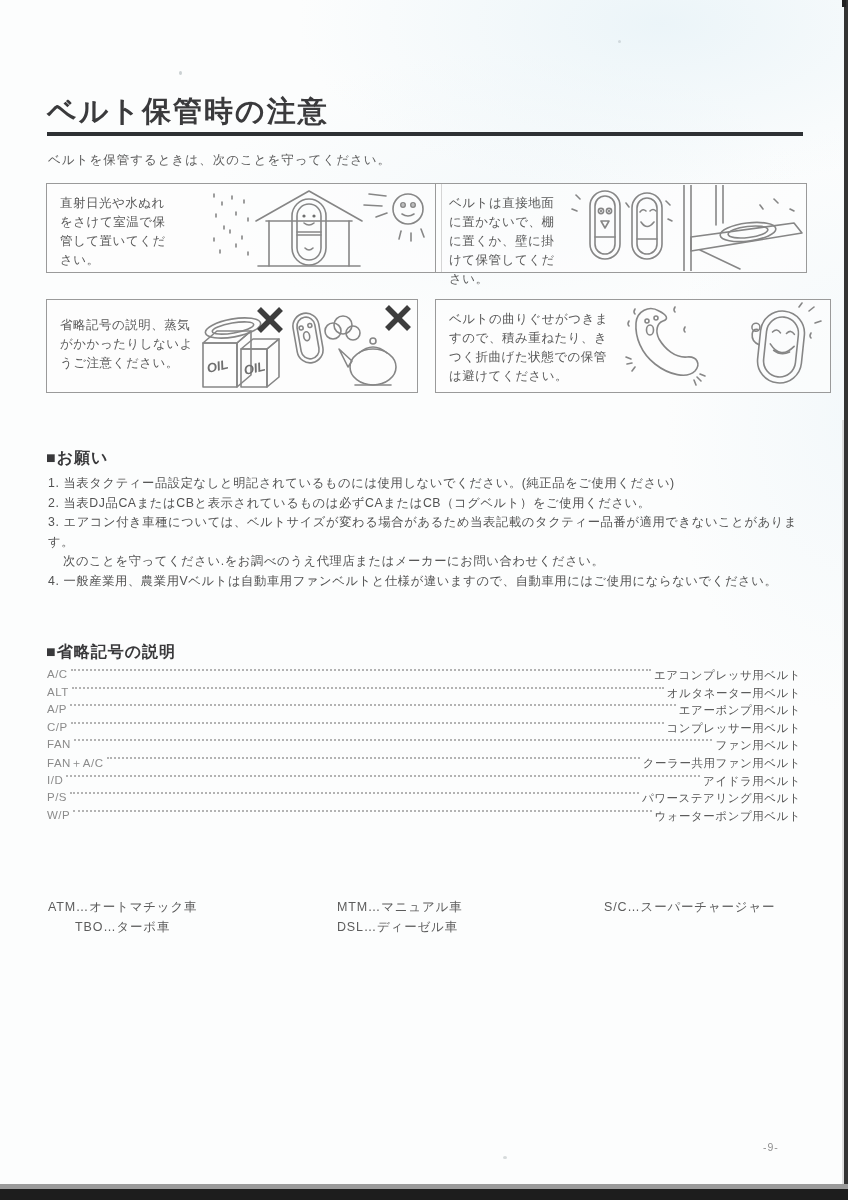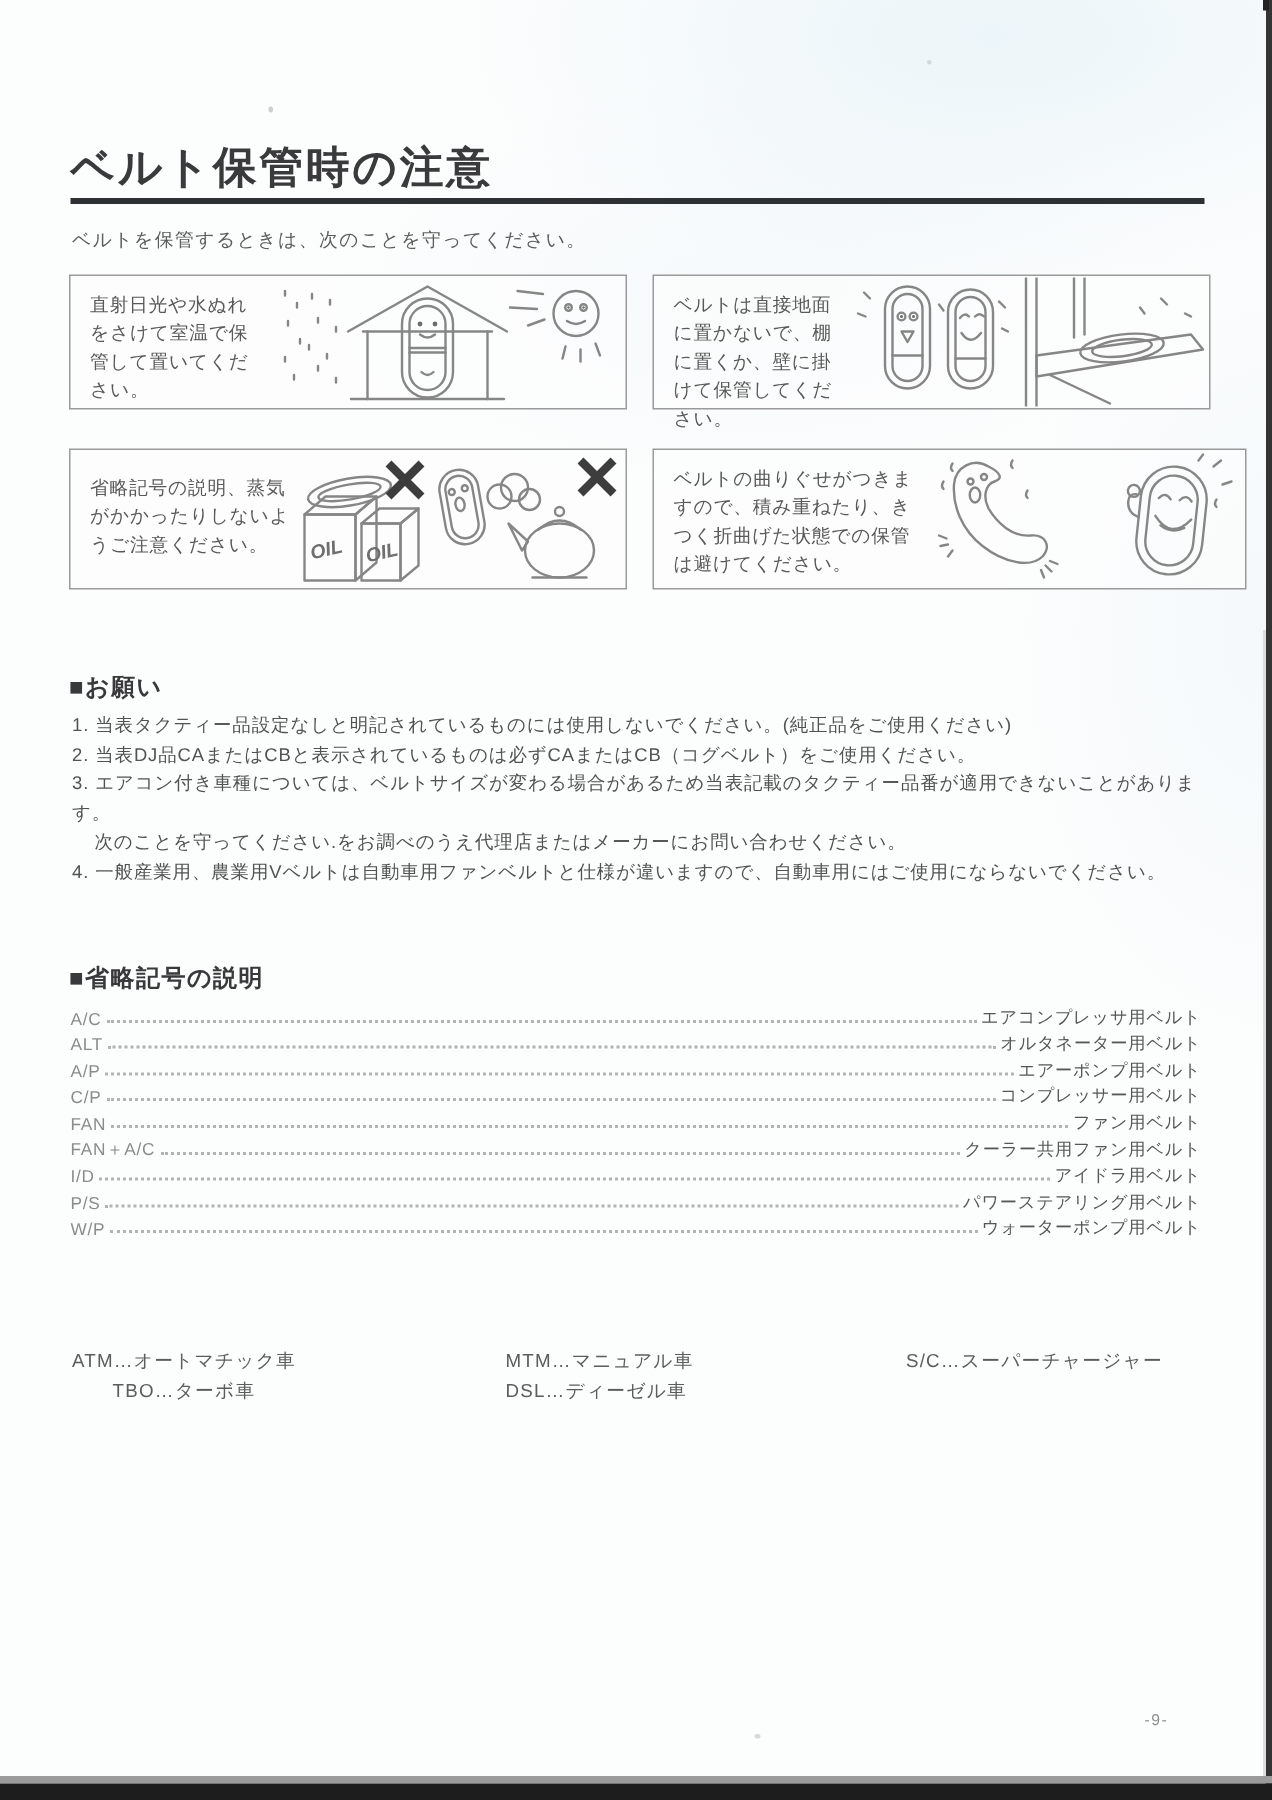--- a/index.html
+++ b/index.html
@@ -10,39 +10,39 @@
       radial-gradient(ellipse 520px 240px at 78% 2%, rgba(222,238,245,.55), rgba(222,238,245,0) 70%),
       radial-gradient(ellipse 260px 420px at 100% 35%, rgba(228,240,246,.35), rgba(228,240,246,0) 70%),
       radial-gradient(ellipse 420px 200px at 60% 16%, rgba(232,242,247,.35), rgba(232,242,247,0) 70%),
       #fcfdfd;
   }
   .title{position:absolute;left:47px;top:92px;font-size:29px;font-weight:bold;color:#3a3a3c;letter-spacing:2px;}
   .title-rule{position:absolute;left:47px;top:132px;width:756px;height:4px;background:#2e3134;}
   .intro{position:absolute;left:48px;top:152px;font-size:12.5px;color:#5c5c5c;letter-spacing:1px;}
 
   .tip{position:absolute;width:370px;border:1px solid #9a9a9a;background:rgba(253,253,253,.6);}
-  .tip-1{left:46px;top:183px;height:88px;}
+  .tip-1{left:46px;top:183px;height:88px;padding-left:24px;}
   .tip-2{left:435px;top:183px;height:88px;}
   .tip-3{left:46px;top:299px;height:92px;}
   .tip-4{left:435px;top:299px;height:92px;padding-left:24px;}
   .tip-text{position:absolute;left:13px;top:10px;font-size:12.5px;line-height:1.52;color:#595959;letter-spacing:.5px;}
   .tip-1 .tip-text{width:110px;}
   .tip-2 .tip-text{width:116px;}
   .tip-3 .tip-text{width:138px;top:16px;}
   .tip-4 .tip-text{width:166px;}
   .tip-art{position:absolute;right:2px;top:1px;}
 
   .sec-head{position:absolute;left:46px;font-size:16px;font-weight:bold;color:#39393b;letter-spacing:1px;}
   .onegai-head{top:448px;}
   .onegai-list{position:absolute;left:48px;top:474px;width:760px;font-size:12.3px;color:#525252;line-height:19.5px;letter-spacing:.6px;}
   .onegai-line.indent{padding-left:15px;}
 
   .abbr-head{top:642px;}
   .abbr-list{position:absolute;left:47px;top:668px;width:754px;}
-  .abbr-row{display:flex;align-items:flex-end;height:17.6px;font-size:11.5px;}
+  .abbr-row{display:flex;align-items:flex-start;height:17.6px;font-size:11.5px;}
   .abbr-term{color:#8b8b8b;letter-spacing:.5px;white-space:nowrap;}
   .abbr-leader{flex:1;border-bottom:2px dotted #b3b3b3;margin:0 3px 4px 3px;height:1px;}
   .abbr-meaning{color:#565656;letter-spacing:.5px;white-space:nowrap;}
 
   .legend-col{position:absolute;top:897px;font-size:12.5px;color:#5c5c5c;letter-spacing:.8px;line-height:20px;}
   .legend-col-1{left:48px;text-align:center;}
   .legend-col-2{left:337px;}
   .legend-col-3{left:604px;}
 
   .page-number{position:absolute;left:763px;top:1141px;font-size:10.5px;color:#8f8f8f;letter-spacing:1px;}

